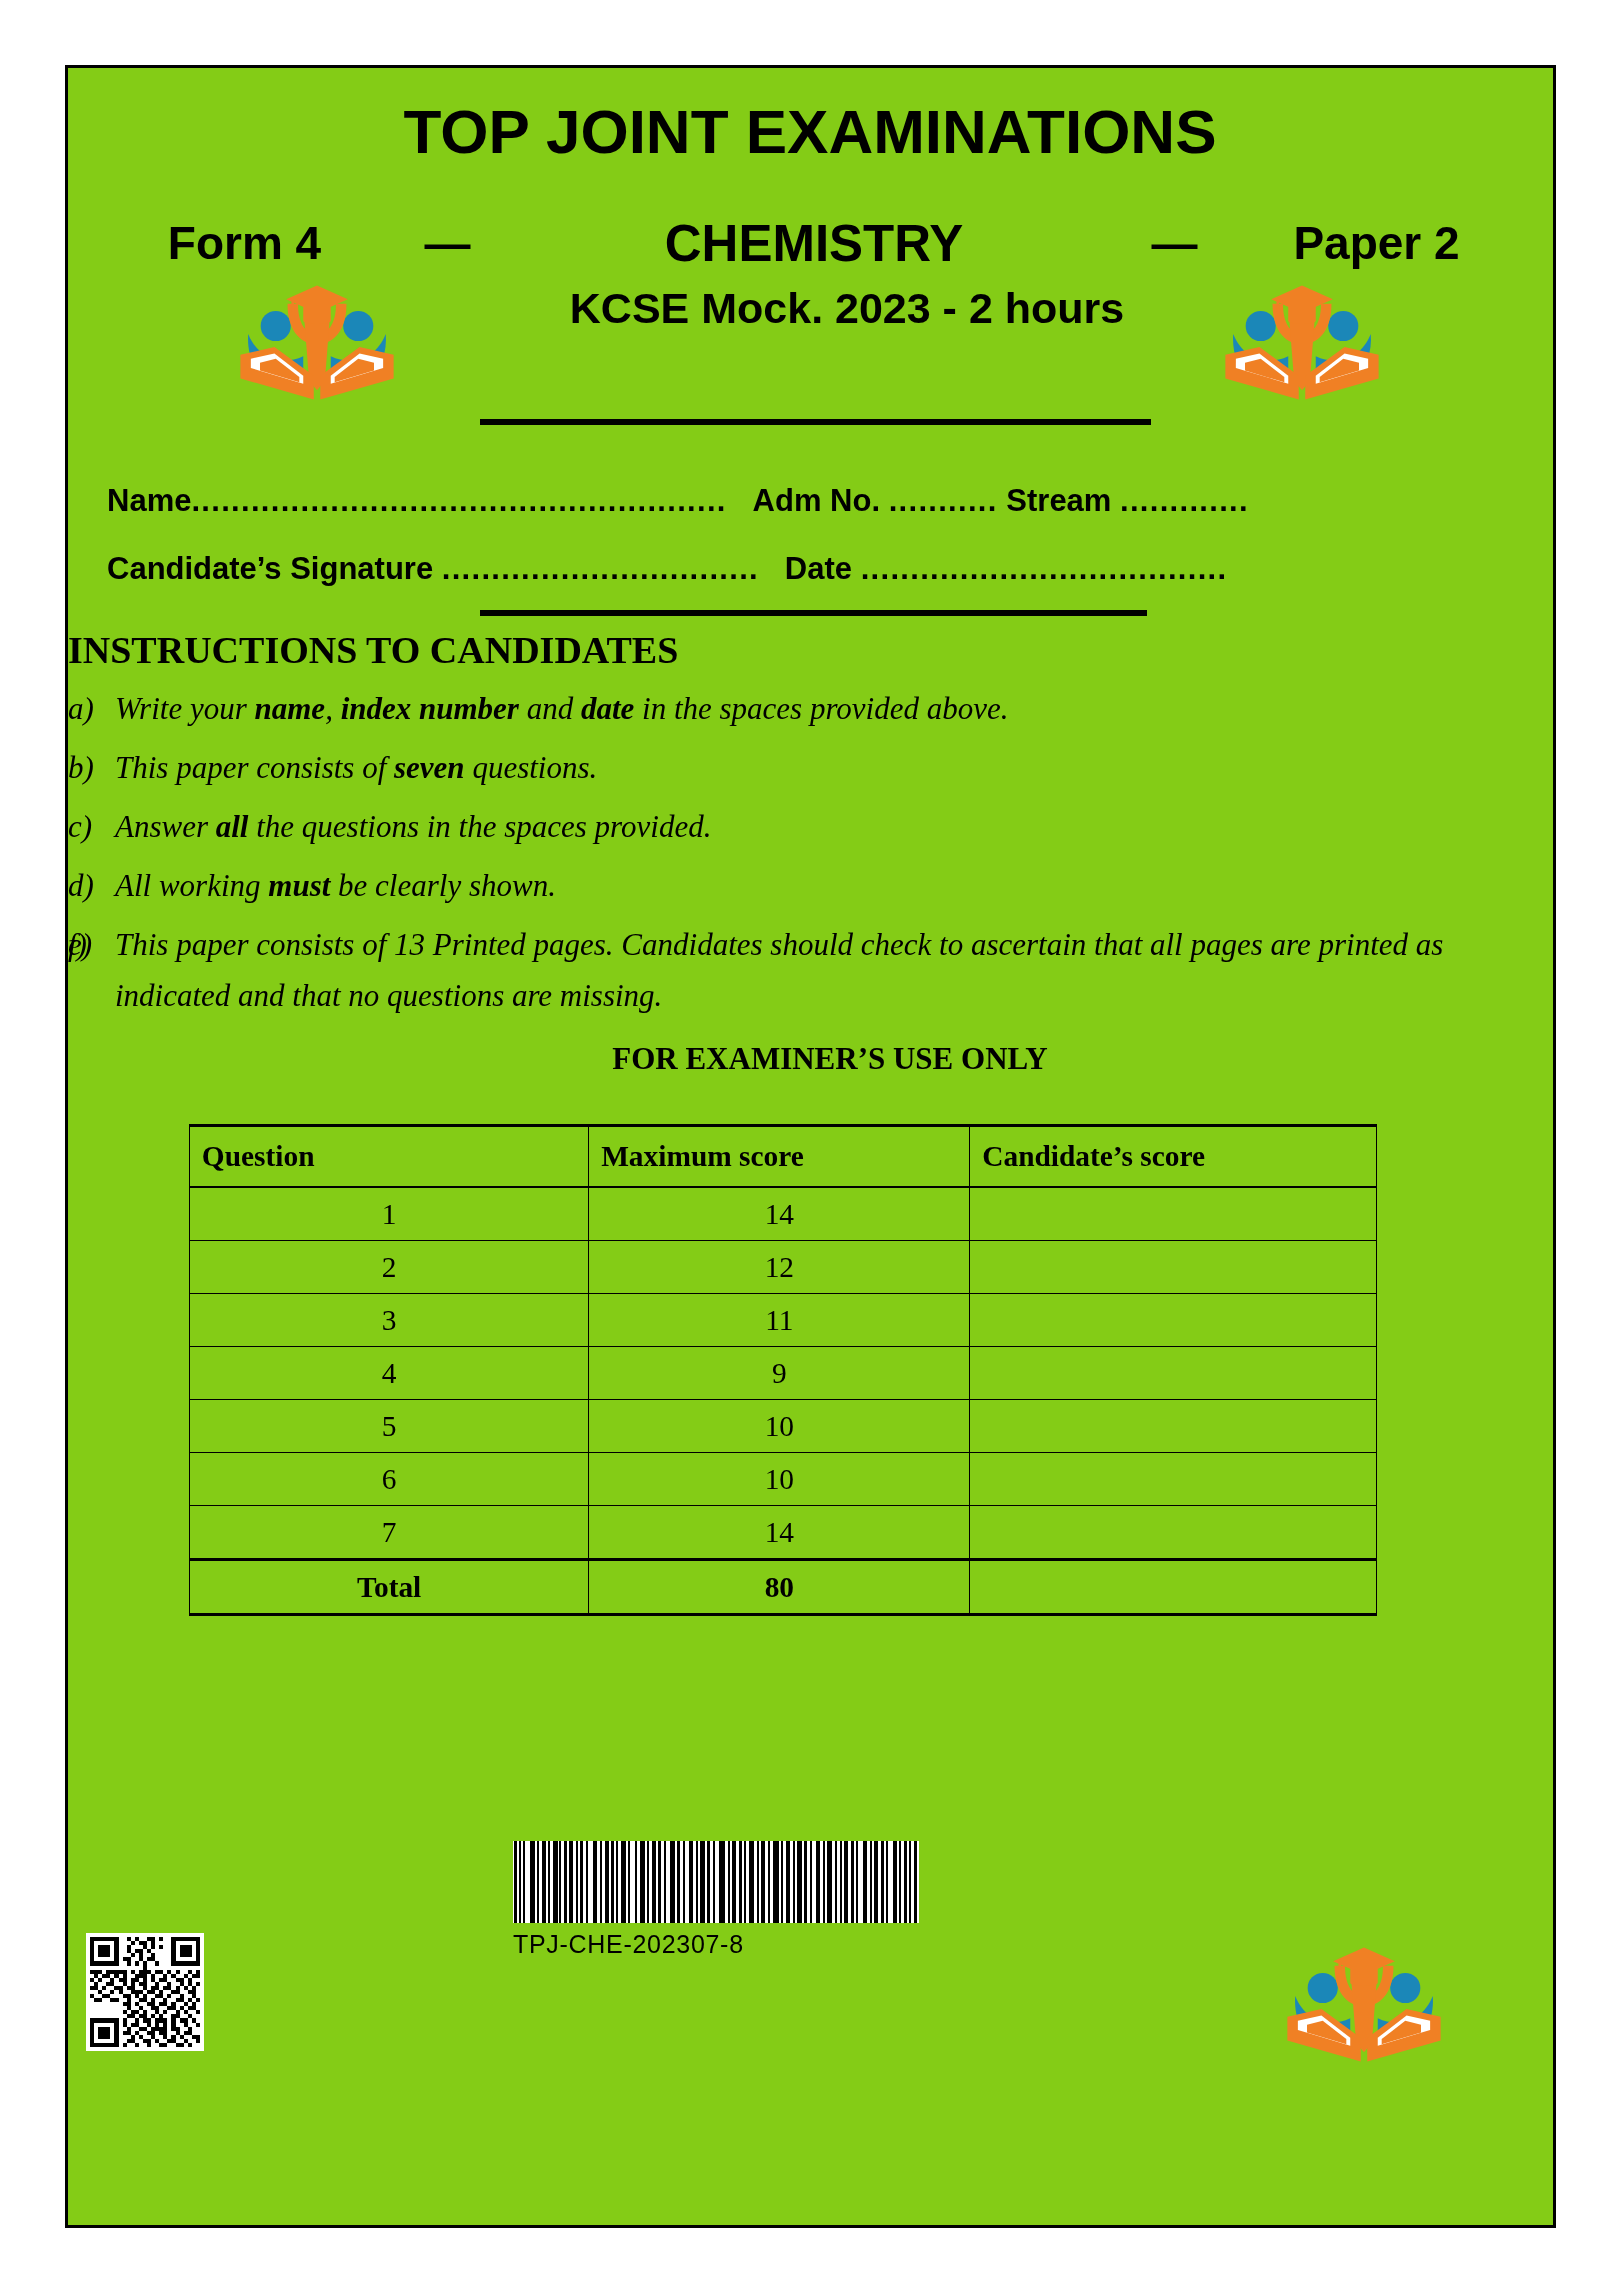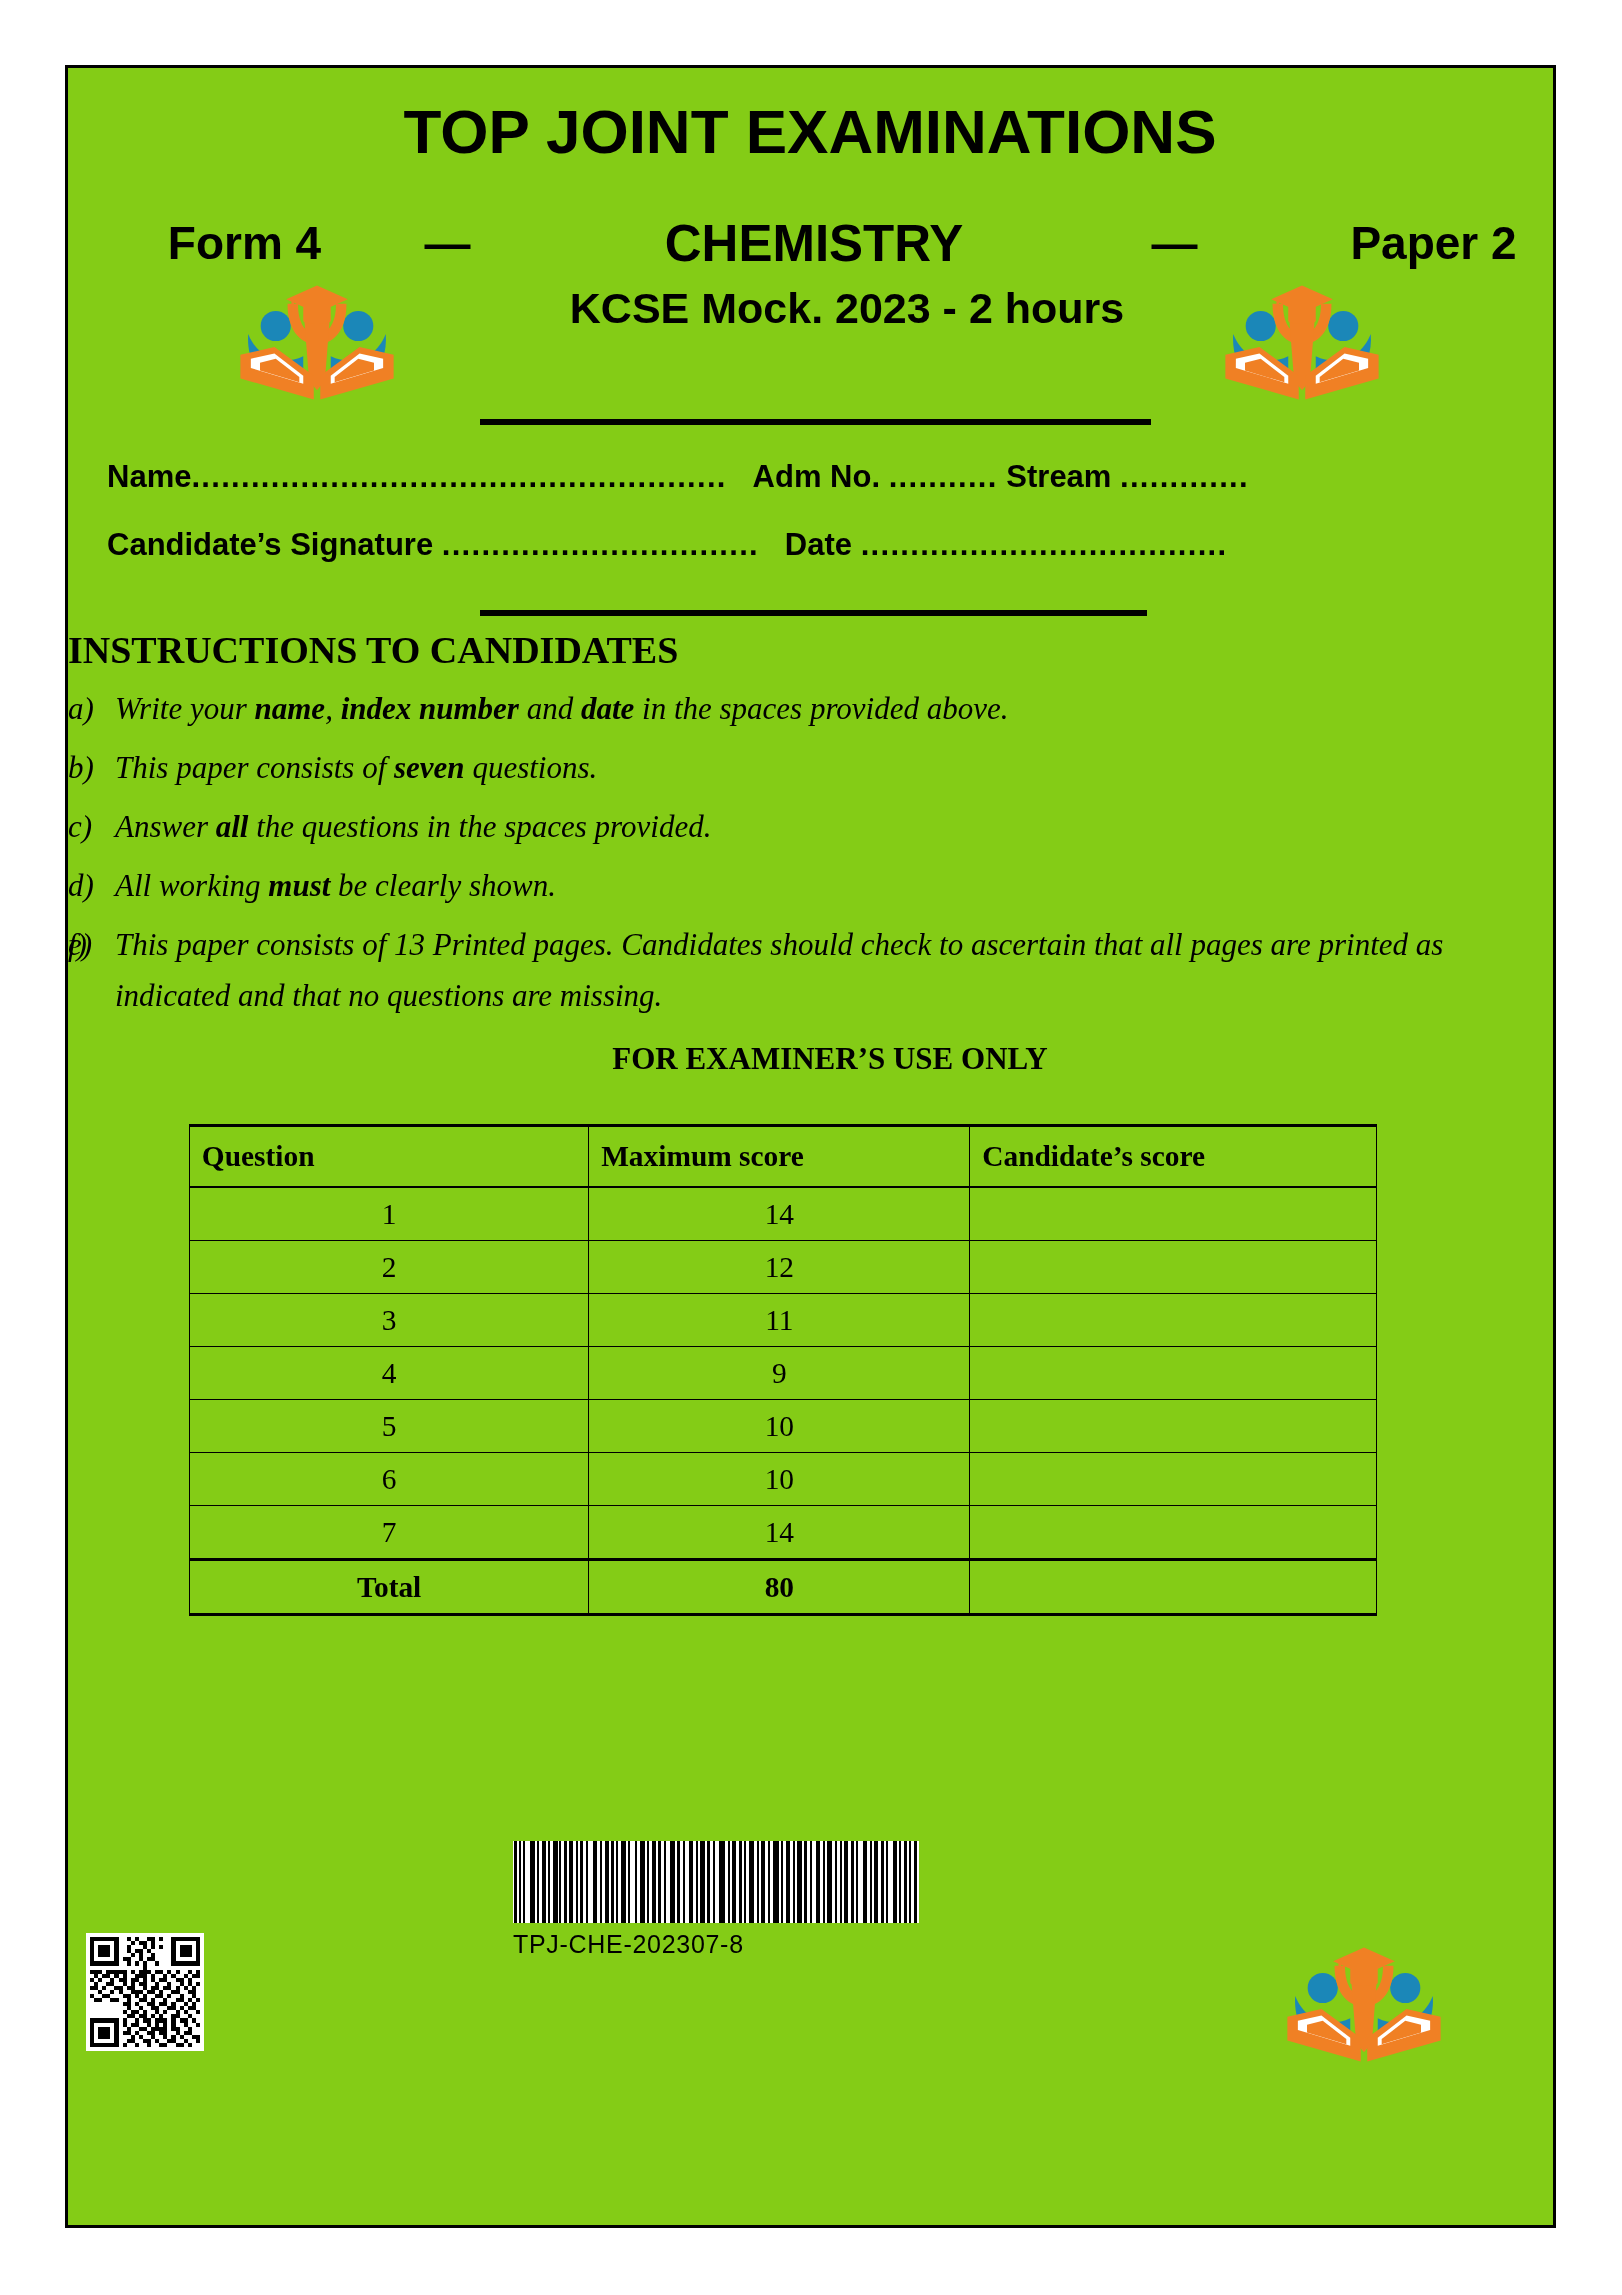--- a/index.html
+++ b/index.html
@@ -94,21 +94,21 @@
   .hdr-dash-right {
     position: absolute;
     left: 1067px; top: 0;
     width: 79px;
     text-align: center;
     font-size: 46px;
     line-height: 69px;
   }
   .hdr-paper {
     position: absolute;
-    left: 1228px; top: 0;
+    left: 1171px; top: 0;
     width: 275px;
     text-align: center;
     font-size: 46px;
     line-height: 69px;
   }
 
   .hdr-exam-line {
     position: absolute;
     left: 0; top: 219px;
     width: 1484px;
@@ -142,20 +142,21 @@
   #rule-bottom { left: 412px; top: 542px; width: 667px; }
 
   
   .cand-line {
     position: absolute;
     font-family: "Liberation Sans", sans-serif;
     font-weight: bold;
     font-size: 31px;
     white-space: nowrap;
     line-height: 1;
+    margin-top: 24px;
   }
   #cand-name-row { left: 39px; top: 393px; }
   #cand-sig-row  { left: 39px; top: 461px; }
 
   .dots { letter-spacing: 1.3px; }
 
   
   #instr-heading {
     position: absolute;
     left: 0px; top: 563px;

